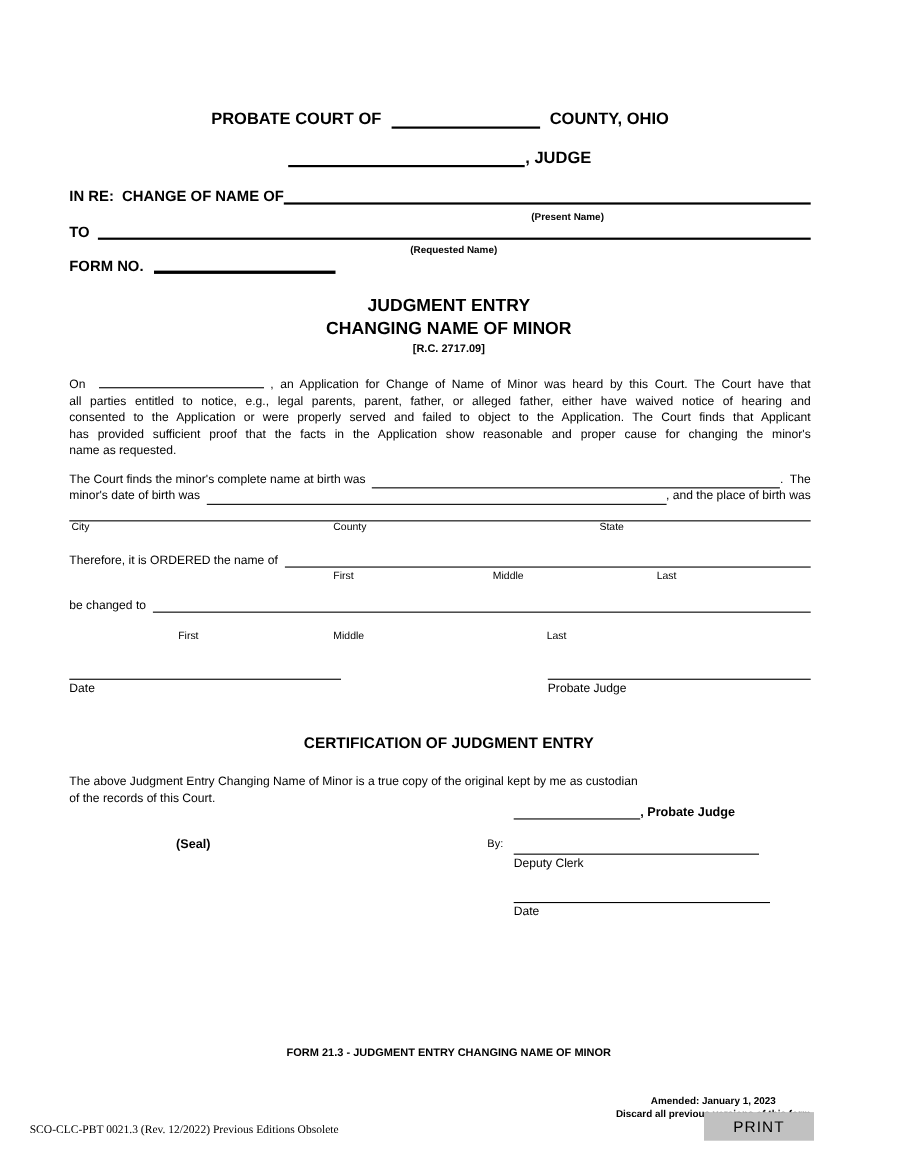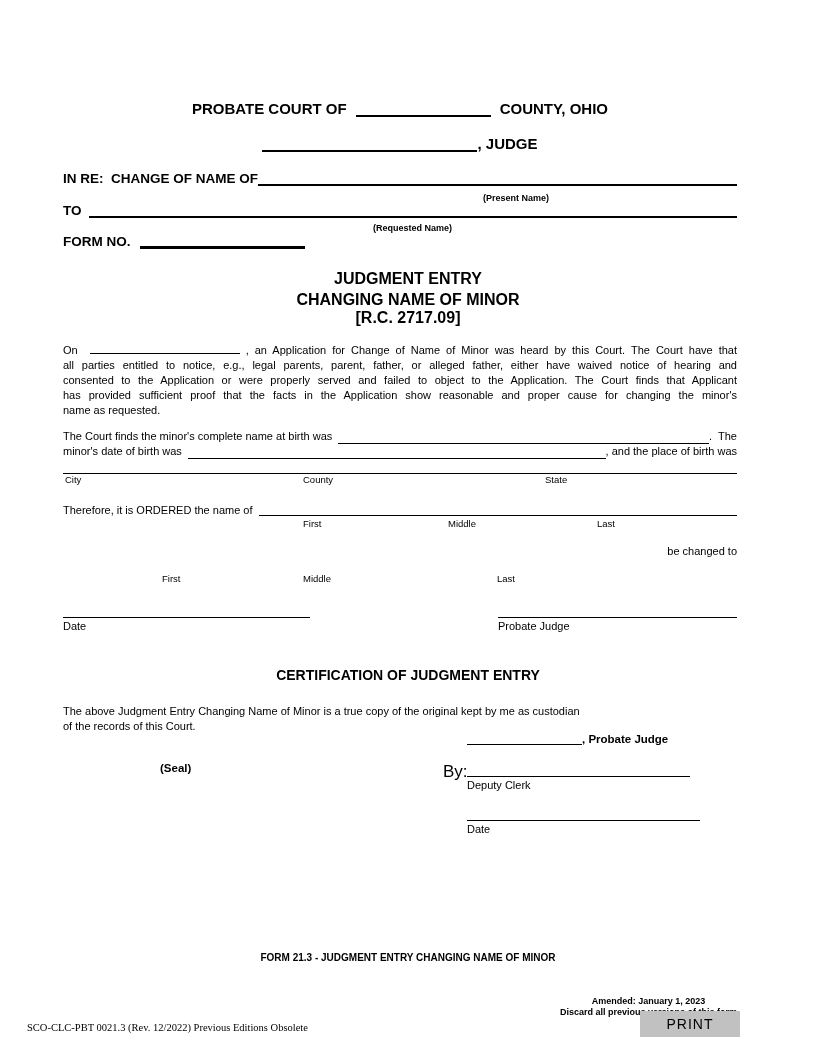--- a/index.html
+++ b/index.html
@@ -61,21 +61,21 @@
   </div>
 
   <div class="abs row" style="left:63px; top:234px; width:674px;">
     <span class="cap pre">FORM NO.</span>
     <span style="width:165px; height:3px; margin-left:9px; border-bottom:3px solid #000;"></span>
   </div>
 
   <div class="abs center" style="left:0; top:268px; width:816px;">
     <div class="b" style="font-size:16px; line-height:21px;">JUDGMENT ENTRY</div>
     <div class="b" style="font-size:16px; line-height:21px;">CHANGING NAME OF MINOR</div>
-    <div class="b" style="font-size:16px; line-height:16px;">[R.C. 2717.09]</div>
+    <div class="b" style="font-size:10px; line-height:16px;">[R.C. 2717.09]</div>
   </div>
 
   <div class="abs lh15" style="left:63px; top:343px; width:674px;">
     <div class="jline">
       <span>On</span>
       <span class="ib blank" style="width:150px; margin-left:6px;"></span>
       <span>, an Application for Change of Name of Minor was heard by this Court.  The Court have that</span>
     </div>
     <div class="jline">all parties entitled to notice, e.g., legal parents, parent, father, or alleged father, either have waived notice of hearing and</div>
     <div class="jline">consented to the Application or were properly served and failed to object to the Application.  The Court finds that Applicant</div>
@@ -107,21 +107,21 @@
   <div class="abs row" style="left:63px; top:504px; width:674px;">
     <span class="pre">Therefore, it is ORDERED the name of</span>
     <span class="blank" style="flex:1; height:3px; margin-left:6px;"></span>
   </div>
   <div class="abs labelrow" style="left:63px; top:518px; width:674px;">
     <span style="left:240px;">First</span>
     <span style="left:385px;">Middle</span>
     <span style="left:534px;">Last</span>
   </div>
 
-  <div class="abs row" style="left:63px; top:545px; width:674px;flex-direction:column;">
+  <div class="abs row" style="left:63px; top:545px; width:674px;">
     <span class="pre">be changed to</span>
     <span class="blank" style="flex:1; height:3px; margin-left:6px;"></span>
   </div>
   <div class="abs labelrow" style="left:63px; top:559px; width:674px;">
     <span style="left:99px;">First</span>
     <span style="left:240px;">Middle</span>
     <span style="left:434px;">Last</span>
   </div>
 
   <div class="abs" style="left:63px; top:617px; width:674px; height:30px;">
@@ -140,21 +140,21 @@
     <div>of the records of this Court.</div>
   </div>
 
   <div class="abs row" style="left:467px; top:733px; width:270px;">
     <span class="blank" style="width:115px; height:3px;"></span>
     <span class="b pre" style="font-size:11.5px;">, Probate Judge</span>
   </div>
 
   <div class="abs" style="left:63px; top:762px; width:674px; height:40px;">
     <span class="abs b" style="left:97px; top:0; font-size:11.5px;">(Seal)</span>
-    <span class="abs" style="left:380px; top:0; font-size:17px;">By:</span>
+    <span class="abs" style="left:380px; top:0; font-size:10px;">By:</span>
     <span class="abs blank" style="left:404px; top:0; width:223px; height:14px;"></span>
     <span class="abs" style="left:404px; top:17px;">Deputy Clerk</span>
   </div>
 
   <div class="abs sigline" style="left:467px; top:820px; width:233px;">
     <span>Date</span>
   </div>
 
   <div class="abs center b" style="left:0; top:952px; width:816px; font-size:10px;">FORM 21.3 - JUDGMENT ENTRY CHANGING NAME OF MINOR</div>
 

